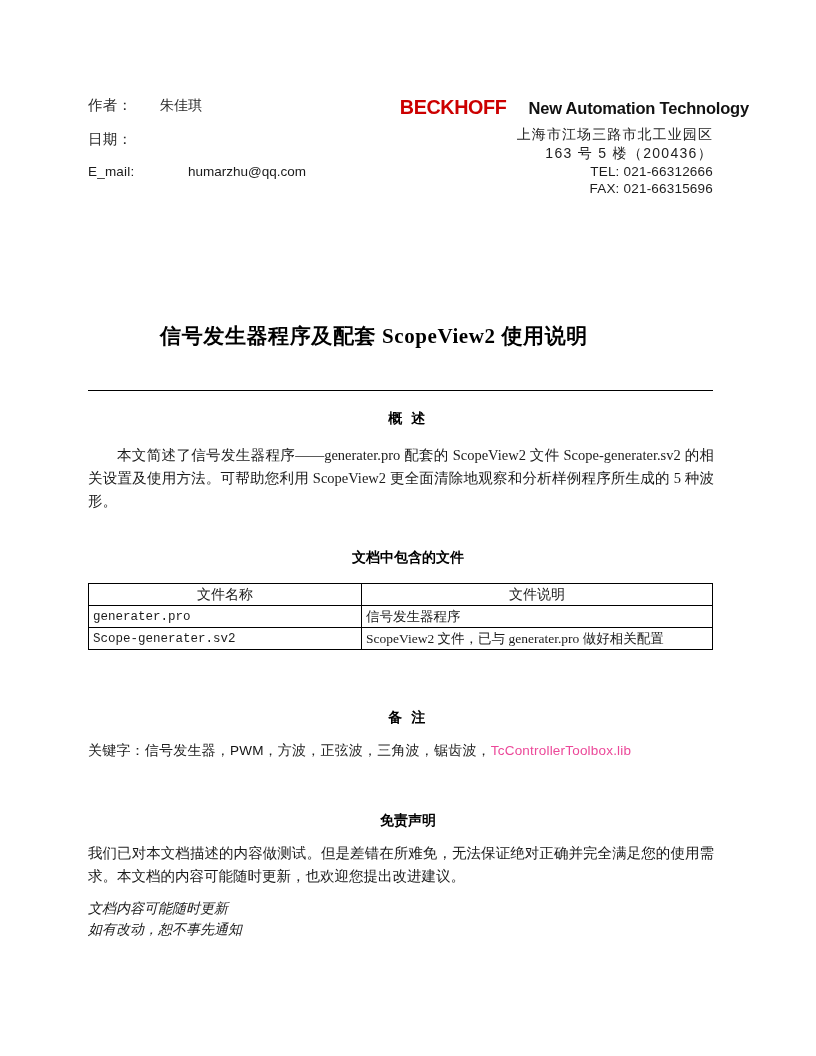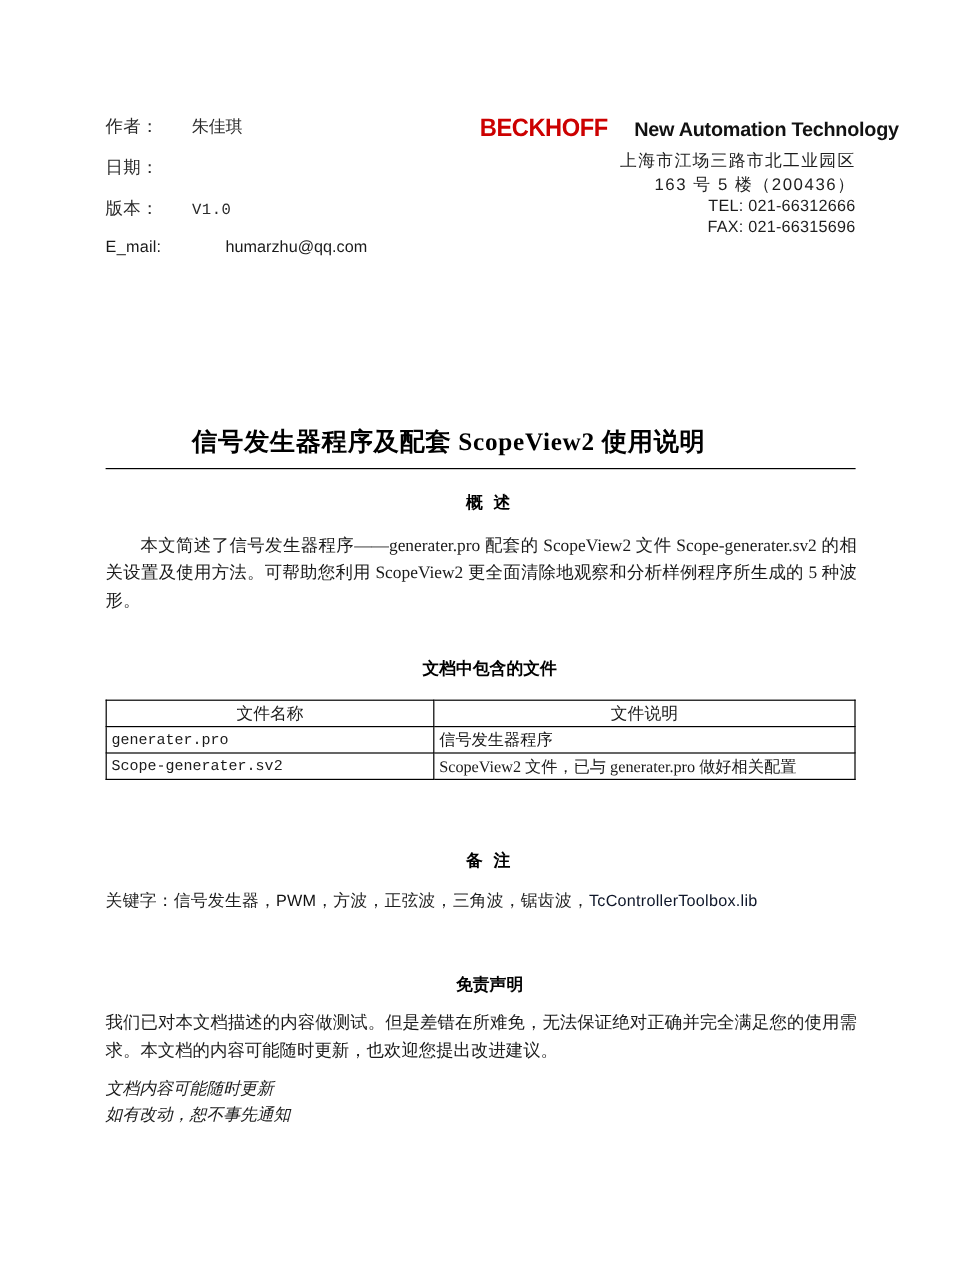--- a/index.html
+++ b/index.html
@@ -127,21 +127,20 @@
     position: absolute;
     left: 0;
     top: 322px;
     width: 748px;
     text-align: center;
     font-family: "Liberation Serif", serif;
     font-weight: bold;
     font-size: 21px;
     letter-spacing: 0.6px;
     color: #000;
-    margin-top: 32px;
   }
 
   .rule {
     position: absolute;
     left: 88px;
     top: 390px;
     width: 625px;
     height: 0;
     border-top: 1.6px solid #000;
   }
@@ -209,21 +208,21 @@
     top: 742px;
     width: 626px;
     font-family: "Liberation Serif", serif;
     font-size: 14px;
     color: #1d1d1d;
     letter-spacing: 0.2px;
   }
   .kw-lib {
     font-family: "Liberation Sans", sans-serif;
     font-size: 13.5px;
-    color: #0f172a;
+    color: #ec4899;
   }
   .kw-pwm {
     font-family: "Liberation Sans", sans-serif;
     font-size: 13.5px;
     color: #111;
   }
 
   
   .disclaimer {
     position: absolute;
@@ -256,24 +255,20 @@
   <div class="header">
 
     <div class="meta-block">
       <div class="meta-row">
         <span class="meta-label">作者：</span>
         <span class="meta-value">朱佳琪</span>
       </div>
       <div class="meta-row">
         <span class="meta-label">日期：</span>
         <span class="meta-value"></span>
-      </div>
-      <div class="meta-row">
-        <span class="meta-label">版本：</span>
-        <span class="meta-value mono">V1.0</span>
       </div>
       <div class="meta-row">
         <span class="meta-label sans">E_mail:</span>
         <span class="meta-value sans">humarzhu@qq.com</span>
       </div>
     </div>
 
     <div class="brand-block">
       <div class="brand-line">
         <span class="brand-name">BECKHOFF</span><span class="brand-tag">New Automation Technology</span>

